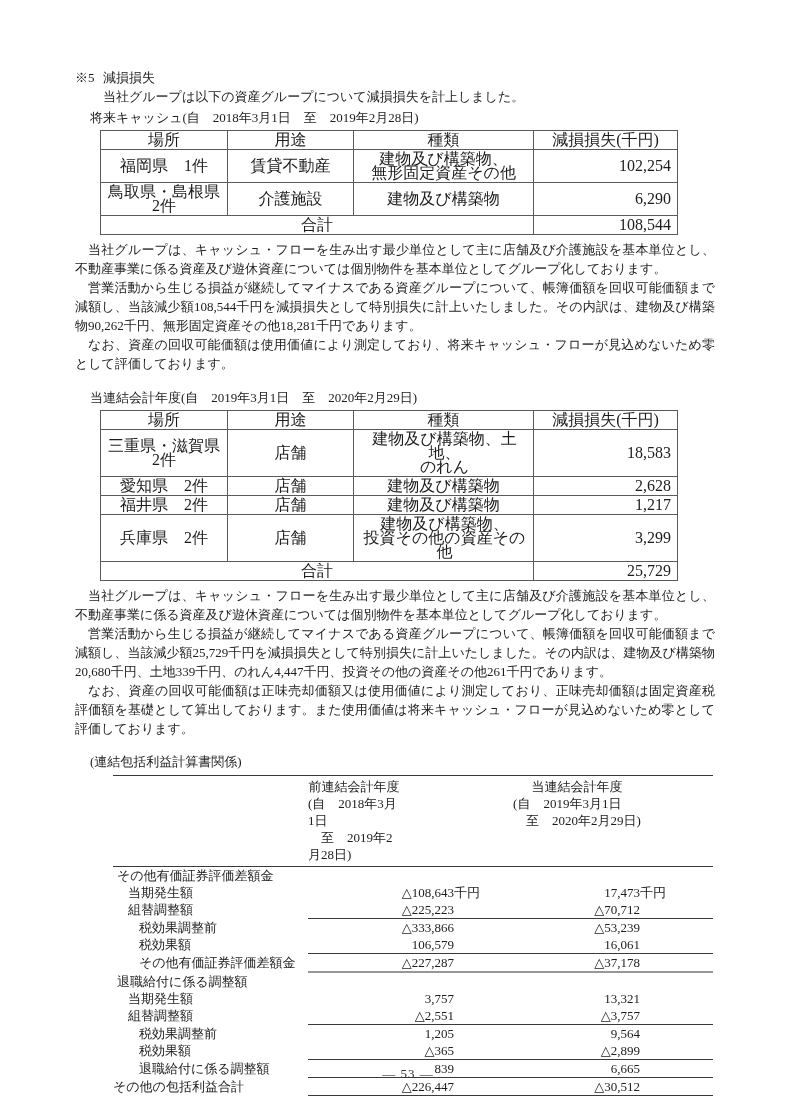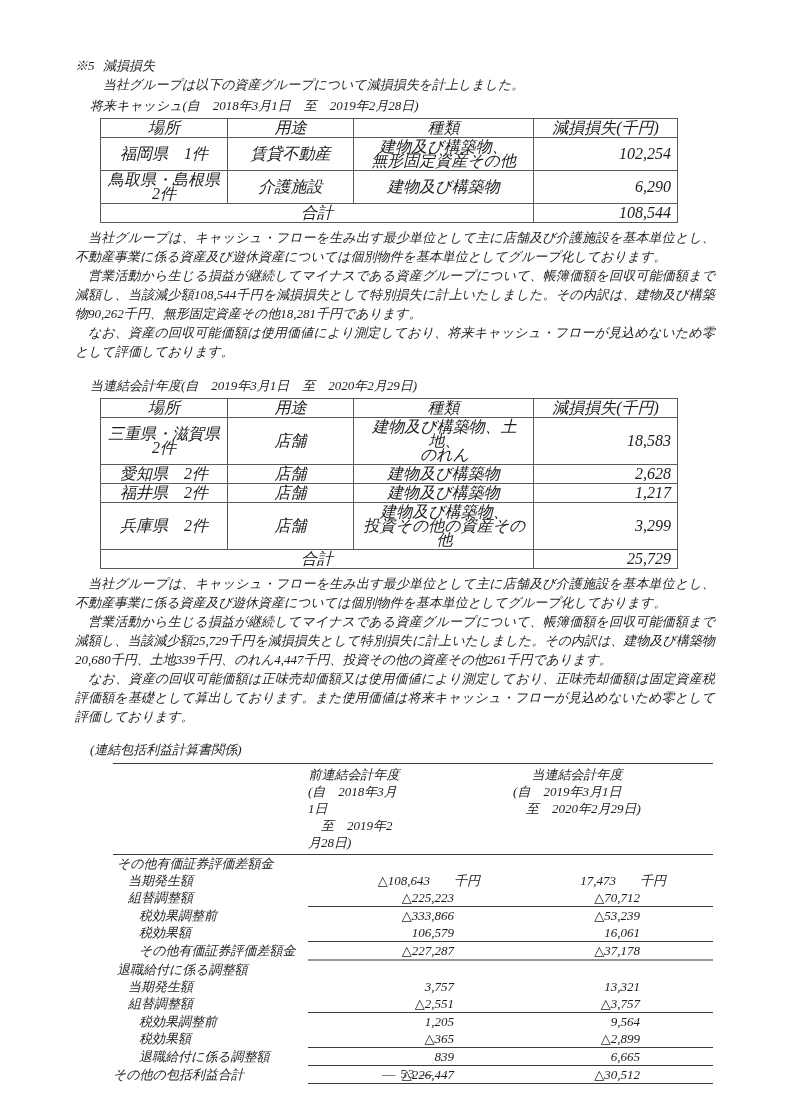--- a/index.html
+++ b/index.html
@@ -1,18 +1,18 @@
 <!DOCTYPE html>
 <html lang="ja"><head>
 <meta charset="utf-8">
 <style>
   html,body{margin:0;padding:0;background:#ffffff;}
   .page{position:relative;width:790px;height:1118px;background:#fff;overflow:hidden;
         font-family:"Liberation Serif","DejaVu Serif",serif;color:#1c1c1c;font-size:13px;}
-  .content{position:absolute;left:75px;top:56px;width:640px;font-style:italic;}
+  .content{position:absolute;left:75px;top:68px;width:640px;}
 
   .h-line{line-height:19px;white-space:nowrap;}
   .h-mark{display:inline-block;min-width:28px;}
   .intro{margin-left:28px;line-height:20px;}
   .period-label{margin-left:15px;line-height:19px;margin-top:1px;}
 
   .imp-table{border-collapse:collapse;width:577px;margin:3px 0 5px 25px;table-layout:fixed;}
   .imp-table th,.imp-table td{border:1px solid #5a5a5a;padding:2px 4px;line-height:14px;
         text-align:center;font-weight:normal;font-size:16px;vertical-align:middle;}
   .imp-table td.amount{text-align:right;padding-right:6px;}
@@ -29,21 +29,21 @@
   .cv1{width:192px;text-align:right;padding-right:46px;box-sizing:border-box;}
   .cv2{width:213px;text-align:right;padding-right:73px;box-sizing:border-box;}
   .chd1{padding-right:100px;text-align:center;}
   .chd2{padding-right:59px;text-align:center;}
   .hblock{display:inline-block;text-align:left;line-height:17px;}
   .ht{text-align:center;}
   .l0{padding-left:4px;} .l1{padding-left:15px;} .l2{padding-left:26px;}
   .ltotal{text-align:left;padding-right:1px;}
   .rule-thin .cv1,.rule-thin .cv2{border-bottom:1px solid #3a3a3a;}
   .rule-thick .cv1,.rule-thick .cv2{border-bottom:2px solid #979797;}
-  .unit{display:inline-block;width:26px;margin-right:-26px;text-align:right;margin-left:24px;}
+  .unit{display:inline-block;width:26px;margin-right:-26px;text-align:right;}
 
   .footer{position:absolute;top:1066px;left:13px;width:790px;text-align:center;
           font-size:13px;color:#333;letter-spacing:1px;}
 </style>
 </head>
 <body>
 
 <div class="page">
   <div class="content">
 

